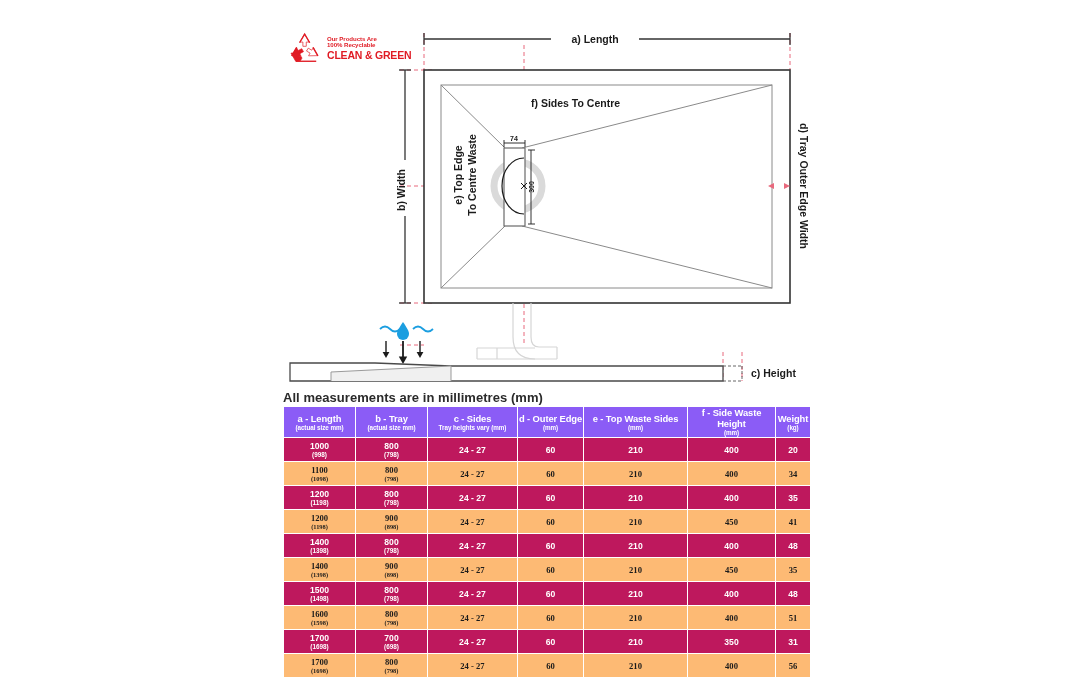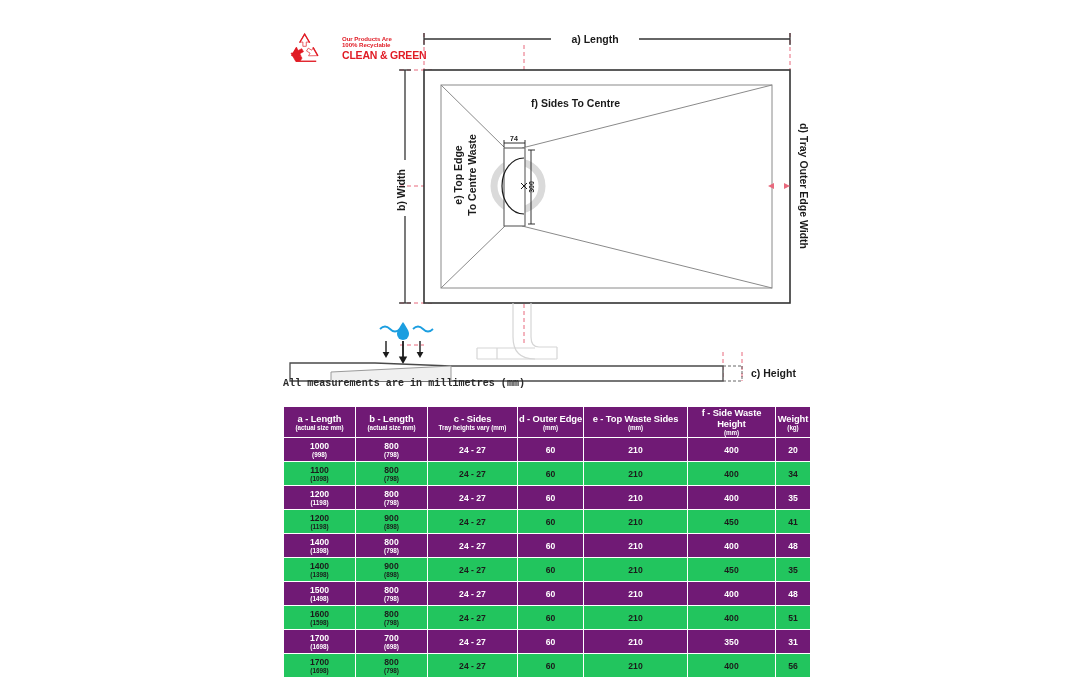--- a/index.html
+++ b/index.html
@@ -14,21 +14,21 @@
     height: 700px;
     background: #ffffff;
     overflow: hidden;
   }
 
   
   #recycle-logo {
     position: absolute;
     left: 288px; top: 28px;
     width: 108px; height: 40px;
-    display: flex; align-items: center; gap: 20px;
+    display: flex; align-items: center; gap: 5px;
   }
   #recycle-mark { width: 34px; height: 34px; flex: none; }
   #recycle-text {
     display: flex; flex-direction: column; justify-content: center;
     line-height: 1.0;
   }
   .rc-small {
     font-size: 6.1px; font-weight: bold; color: #e01b24;
     letter-spacing: -0.05px; white-space: nowrap;
   }
@@ -53,64 +53,63 @@
   .dim-label-sm {
     font-family: "Liberation Sans", sans-serif;
     font-size: 7px;
     font-weight: bold;
     fill: #1b1b1b;
   }
 
   
   #note {
     position: absolute;
-    left: 283px; top: 378px;
-    font-size: 10px;
+    left: 283px; top: 390px;
+    font-size: 13px;
     color: #2a2a2a;
     font-weight: bold;
     letter-spacing: 0.05px;
-    font-family: Liberation Mono, monospace;
   }
   #spec-table-wrap {
     position: absolute;
     left: 283px; top: 406px;
     width: 527px;
   }
   table.spec {
     border-collapse: collapse;
     width: 527px;
     table-layout: fixed;
   }
   table.spec th, table.spec td {
     border: 1px solid #ffffff;
     text-align: center;
     vertical-align: middle;
     padding: 0;
   }
   table.spec thead th {
-    background: #701a75;
+    background: #8b5cf6;
     color: #ffffff;
     height: 29px;
   }
   .th-main {
     display: block;
     font-size: 9.4px;
     font-weight: bold;
     line-height: 11px;
     letter-spacing: -0.1px;
   }
   .th-sub {
     display: block;
     font-size: 6.3px;
     font-weight: bold;
     line-height: 8px;
     letter-spacing: -0.05px;
   }
-  tr.row-dark td { background: #701a75; color: #ffffff; }
-  tr.row-light td { background: #22c55e; color: #1b1b1b; }
+  tr.row-dark td { background: #be185d; color: #ffffff; }
+  tr.row-light td { background: #fdba74; color: #1b1b1b; font-family: Liberation Serif, serif; }
   table.spec tbody td { height: 24px; }
   .cell-main {
     display: block;
     font-size: 8.6px;
     font-weight: bold;
     line-height: 10px;
   }
   .cell-sub {
     display: block;
     font-size: 6.4px;
@@ -306,21 +305,21 @@
           <col style="width:88px">
         <col style="width:35px">
       </colgroup>
       <thead>
         <tr>
           <th>
             <span class="th-main">a - Length</span>
             <span class="th-sub">(actual size mm)</span>
           </th>
           <th>
-            <span class="th-main">b - Length</span>
+            <span class="th-main">b - Tray</span>
             <span class="th-sub">(actual size mm)</span>
           </th>
           <th>
             <span class="th-main">c - Sides</span>
             <span class="th-sub">Tray heights vary (mm)</span>
           </th>
           <th>
             <span class="th-main">d - Outer Edge</span>
             <span class="th-sub">(mm)</span>
           </th>

